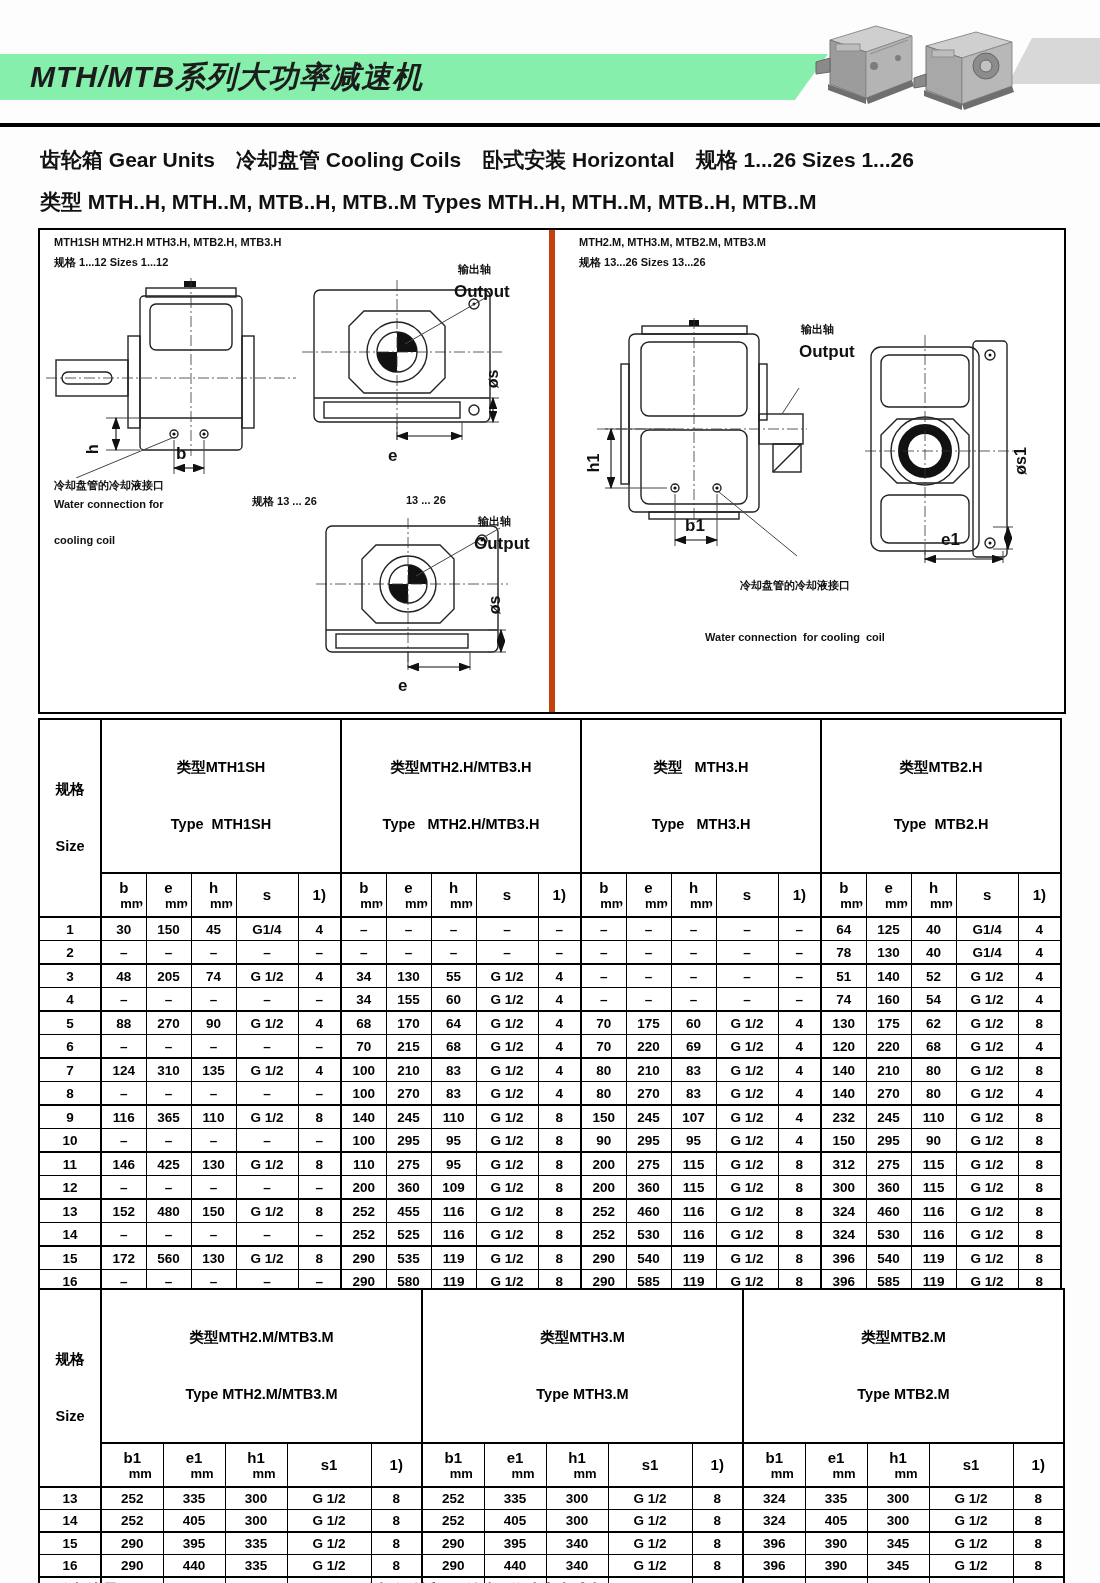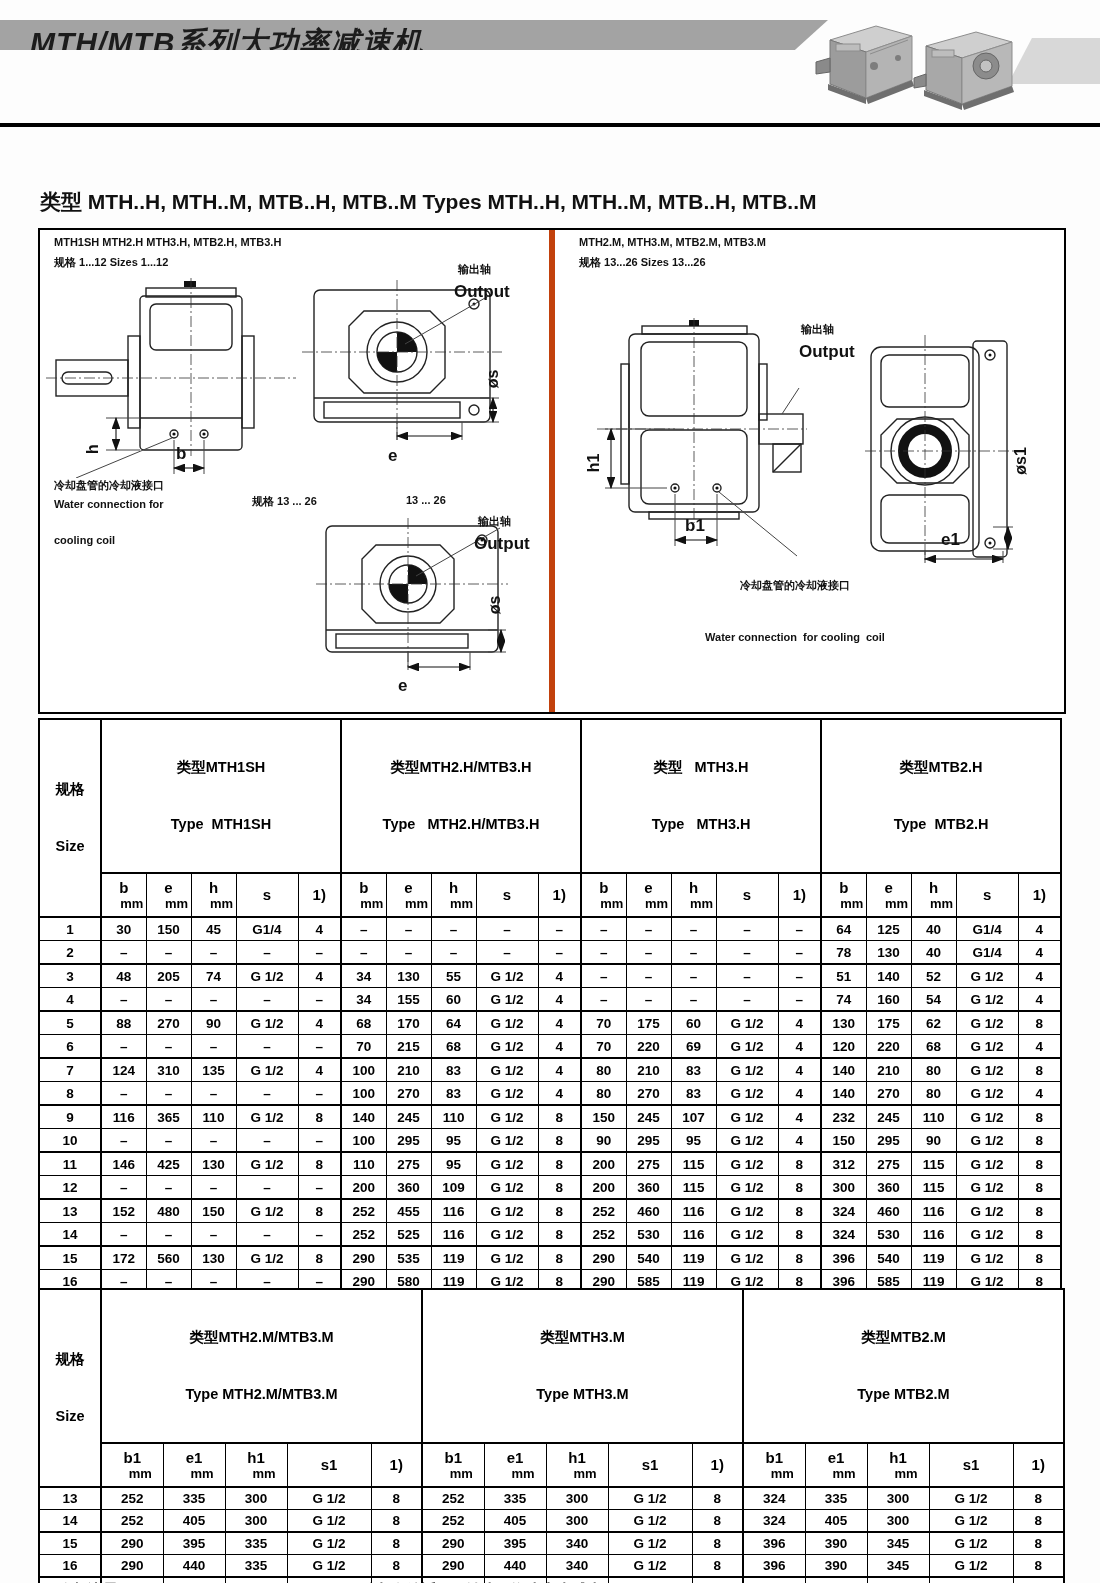--- a/index.html
+++ b/index.html
@@ -1,19 +1,19 @@
 <!DOCTYPE html>
 <html><head>
 <meta charset="utf-8">
 <style>
   html,body{margin:0;padding:0;background:#e8e8e8;}
   .page{position:relative;width:1100px;height:1583px;background:#fdfdfd;overflow:hidden;
         font-family:"Liberation Sans","DejaVu Sans",sans-serif;color:#111;}
   
-  .banner{position:absolute;left:0;top:20px;width:828px;height:30px;background:#a3a3a3;
+  .banner{position:absolute;left:0;top:54px;width:828px;height:46px;background:#86efac;
           clip-path:polygon(0 0,100% 0,96% 100%,0 100%);}
   .banner-title{position:absolute;left:30px;top:0;line-height:46px;font-size:30px;font-weight:bold;
           font-style:italic;letter-spacing:1px;color:#1c1c1c;white-space:pre;}
   .banner-right{position:absolute;left:1008px;top:38px;width:92px;height:46px;background:#d8d8d8;
           clip-path:polygon(26% 0,100% 0,100% 100%,0 100%);}
   .rule{position:absolute;left:0;top:123px;width:1100px;height:4px;background:#000;}
   .subtitle{position:absolute;left:40px;font-size:21px;font-weight:bold;white-space:pre;}
   
   .diagrams{position:absolute;left:38px;top:228px;width:1024px;height:482px;border:2px solid #000;
             display:flex;background:#fff;}
@@ -26,21 +26,21 @@
   svg .ln{stroke:#222;fill:none;stroke-width:1.4;}
   svg .thin{stroke:#444;fill:none;stroke-width:1;}
   svg .cl{stroke:#333;fill:none;stroke-width:.8;stroke-dasharray:11 3 2 3;}
   svg .dim{stroke:#111;fill:none;stroke-width:1.1;}
   svg .blk{fill:#111;stroke:none;}
   
   table.dt{position:absolute;left:38px;border-collapse:collapse;table-layout:fixed;background:#fff;
            border:2px solid #000;}
   table.dt th,table.dt td{border:1px solid #000;text-align:center;vertical-align:middle;
            font-weight:bold;color:#000;padding:0;overflow:hidden;white-space:pre;}
-  table.dt th{font-size:14.5px;}
+  table.dt th{font-size:14.5px;border-radius:31px;}
   tr.gtitle th{height:44px;border-bottom:2px solid #000;font-size:14.5px;line-height:19px;}
   tr.subrow th{height:42px;border-bottom:2px solid #000;font-size:15px;line-height:18px;}
   tr.subrow th .unit{font-size:13px;line-height:14px;margin-left:16px;}
   #t1 tbody td{height:22px;font-size:13.5px;}
   #t2 tbody td{height:21px;font-size:13.5px;}
   tbody tr:nth-child(even) td{border-bottom-width:2px;}
   td.size,th.size{border-right:2px solid #000 !important;}
   .gs{border-left:2px solid #000 !important;}
   tbody.footbody td{height:19px;font-size:14px;border-top:2px solid #000;}
   .sp{margin-left:22px;}
@@ -77,20 +77,21 @@
     <circle cx="74" cy="48" r="13" fill="#8c8c8c" stroke="#666"></circle>
     <circle cx="74" cy="48" r="6" fill="#c2c2c2" stroke="#666"></circle>
     <polygon points="2,60 14,56 14,68 2,70" fill="#8a8a8a" stroke="#666"></polygon>
     <polygon points="50,86 100,68 102,74 52,92" fill="#6f6f6f"></polygon>
     <polygon points="12,72 50,86 50,92 12,78" fill="#6f6f6f"></polygon>
     <rect x="20" y="32" width="22" height="7" fill="#bdbdbd" stroke="#8d8d8d"></rect>
   </svg>
 
   <div class="rule"></div>
 
+  <div class="subtitle" style="top:146px;">齿轮箱 Gear Units　冷却盘管 Cooling Coils　卧式安装 Horizontal　规格 1...26 Sizes 1...26</div>
   <div class="subtitle" style="top:188px;">类型 MTH..H, MTH..M, MTB..H, MTB..M Types MTH..H, MTH..M, MTB..H, MTB..M</div>
 
   <div class="diagrams">
 
     <div class="dhalf">
       <div class="dlbl t15" style="left:14px;top:6px;">MTH1SH MTH2.H MTH3.H, MTB2.H, MTB3.H</div>
       <div class="dlbl t15" style="left:14px;top:25px;">规格 1...12 Sizes 1...12</div>
 
       <svg class="draw" style="left:6px;top:48px;" width="250" height="200" viewBox="0 0 250 200">
         <defs>

